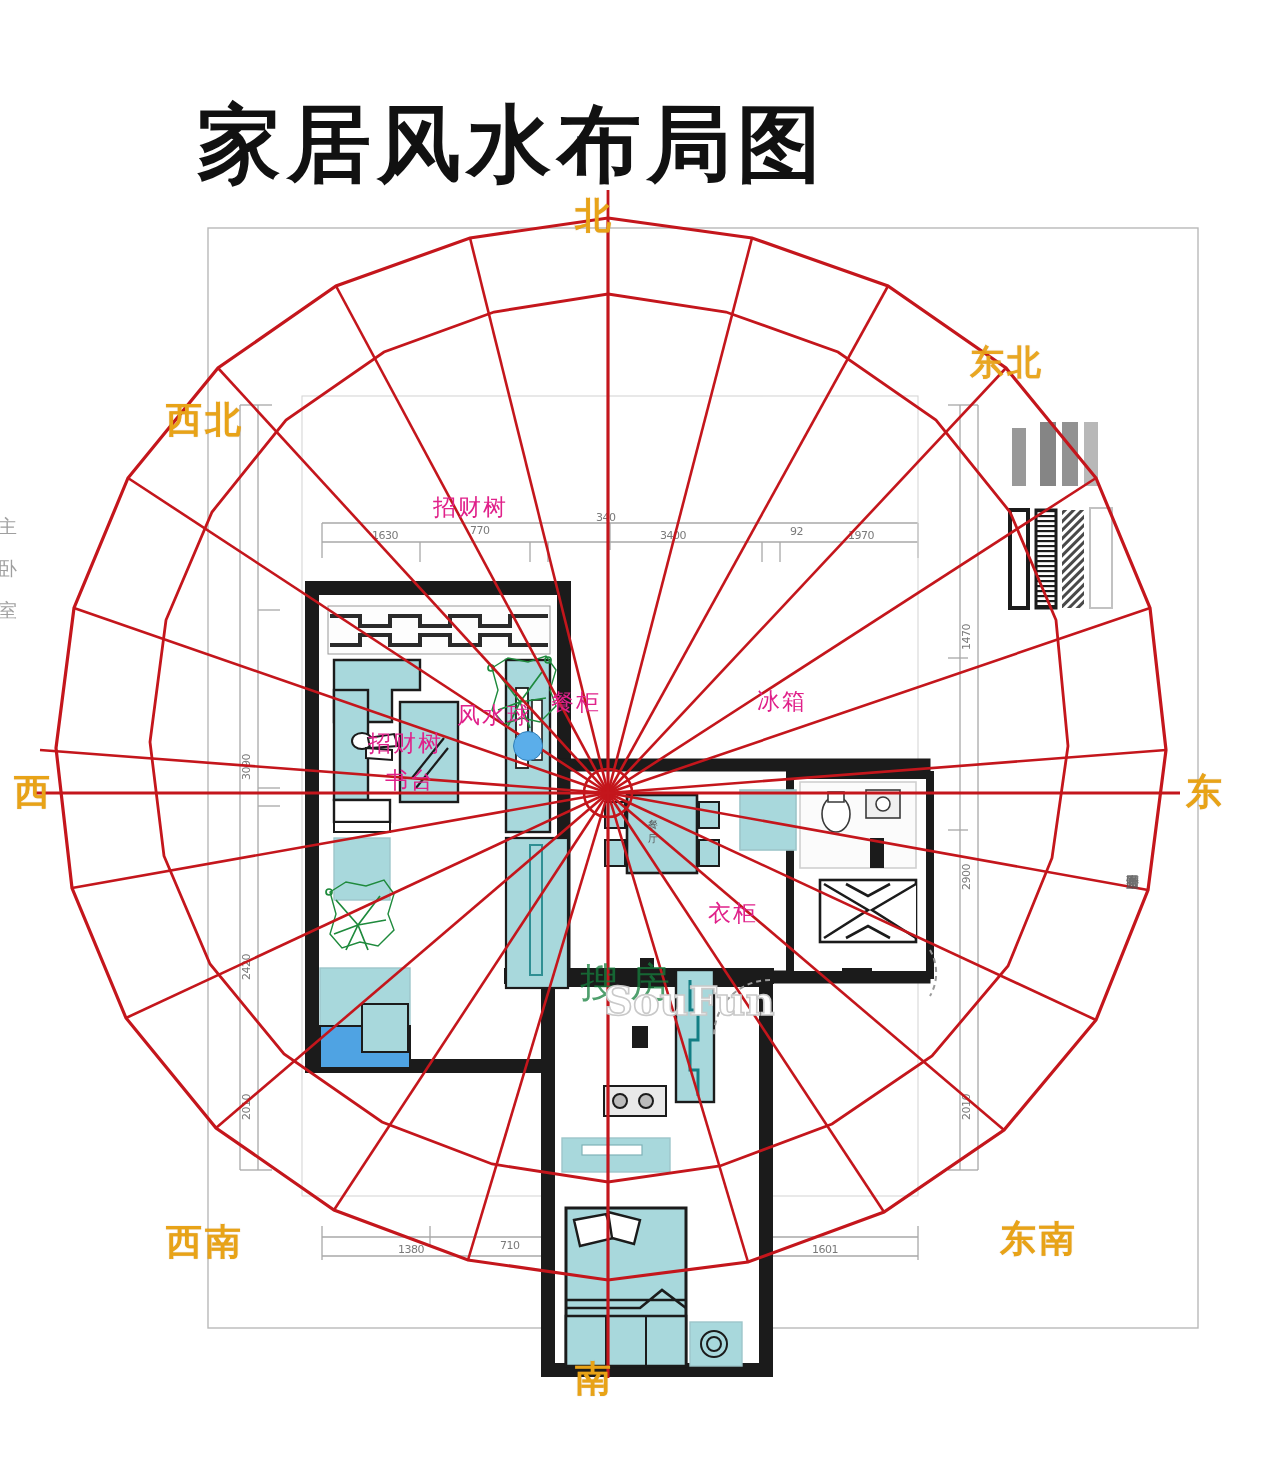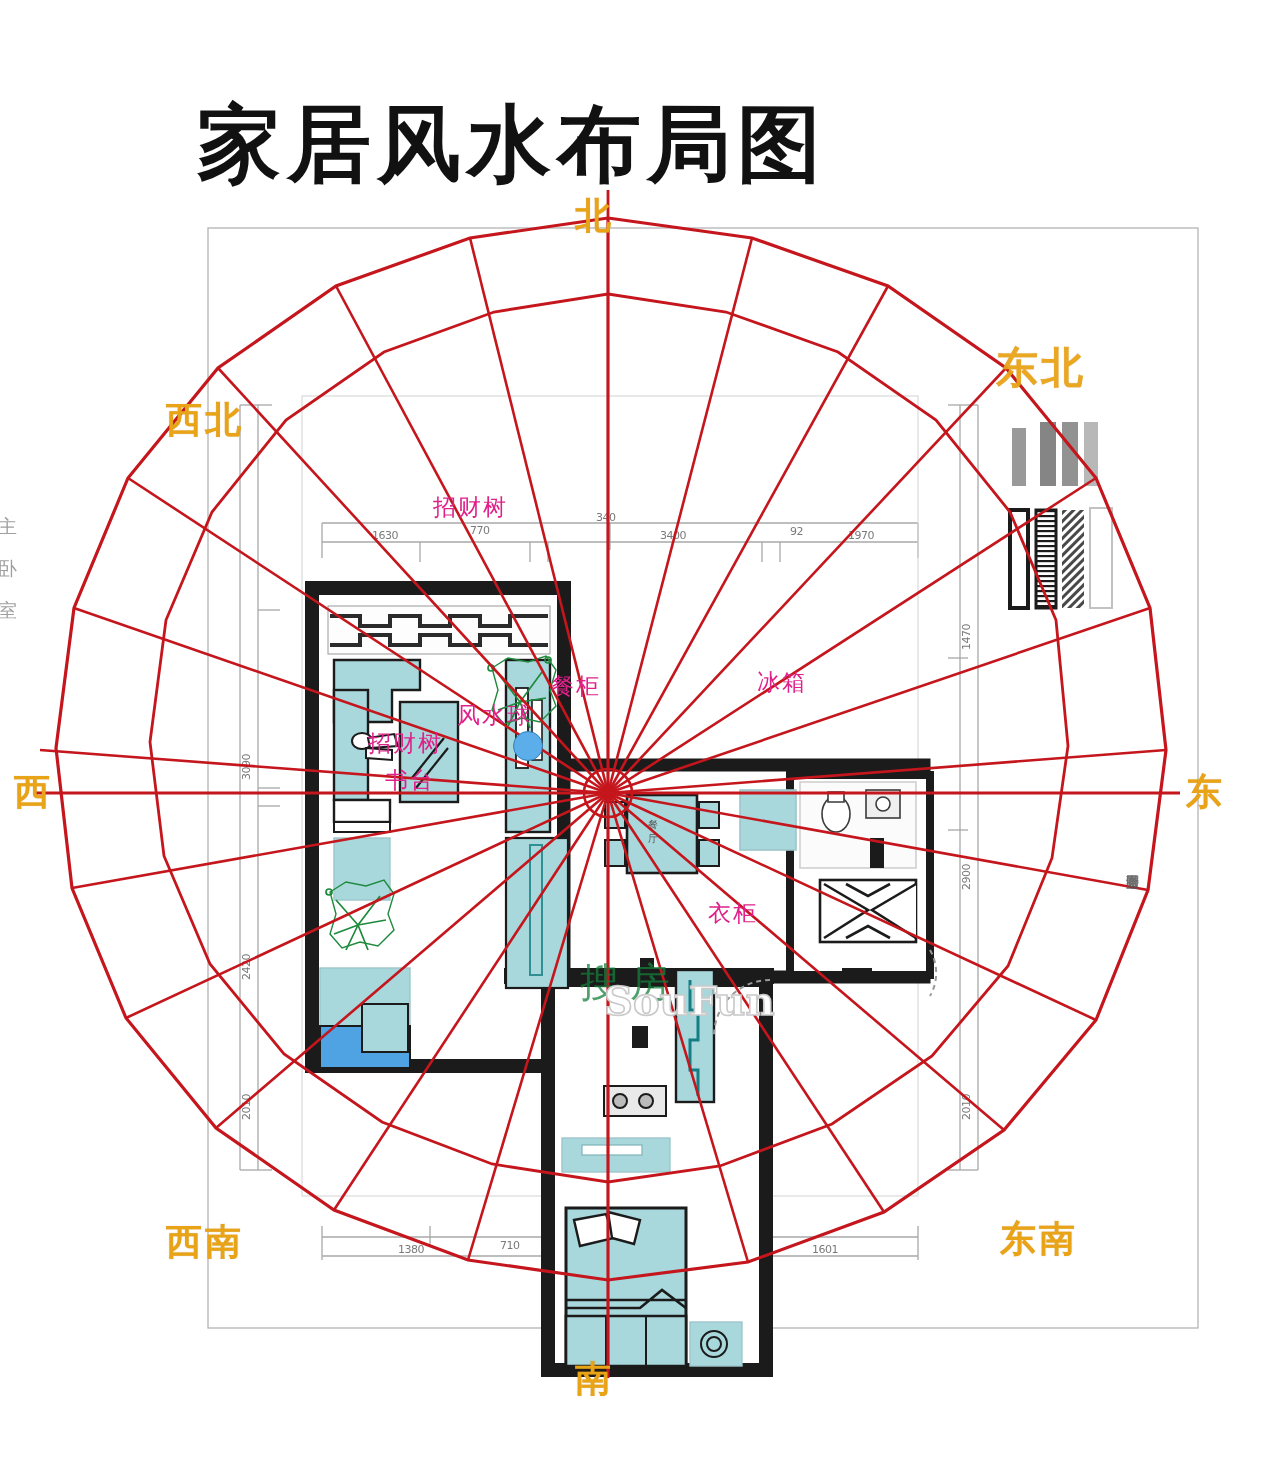--- a/index.html
+++ b/index.html
@@ -21,35 +21,35 @@
     position:absolute;color:#E8A317;font-weight:700;
     font-family:"DejaVu Sans","Liberation Sans",sans-serif;
     font-size:36px;letter-spacing:3px;white-space:nowrap;
     text-shadow:0 0 1px rgba(180,110,0,.5);
   }
   #dir-n{left:575px;top:192px;}
   #dir-s{left:575px;top:1355px;}
   #dir-w{left:14px;top:768px;}
   #dir-e{left:1186px;top:768px;}
   #dir-nw{left:166px;top:352px;margin-top:44px;}
-  #dir-ne{left:996px;top:340px;font-size:42px;opacity:.95;}
+  #dir-ne{left:970px;top:340px;font-size:34px;opacity:.95;}
   #dir-sw{left:166px;top:1218px;}
   #dir-se{left:1000px;top:1215px;text-align:center;}
 
   .anno{
     position:absolute;color:#E0218A;white-space:nowrap;
     font-family:Liberation Sans, sans-serif;
     font-size:23px;letter-spacing:2px;font-weight:400;
   }
   #an-tree1{left:433px;top:492px;}
   #an-tree2{left:368px;top:728px;}
   #an-desk{left:385px;top:765px;}
   #an-ball{left:457px;top:700px;}
-  #an-cabinet{left:551px;top:671px;}
-  #an-fridge{left:757px;top:667px;}
+  #an-cabinet{left:551px;top:687px;}
+  #an-fridge{left:757px;top:686px;}
   #an-wardrobe{left:708px;top:898px;}
 
   #watermark{
     position:absolute;left:560px;top:955px;width:180px;height:70px;
     pointer-events:none;
   }
   #wm-cn{
     position:absolute;left:20px;top:0px;font-size:40px;color:#15803d;
     font-family:"DejaVu Sans","Liberation Sans",sans-serif;opacity:.75;
     letter-spacing:10px;

